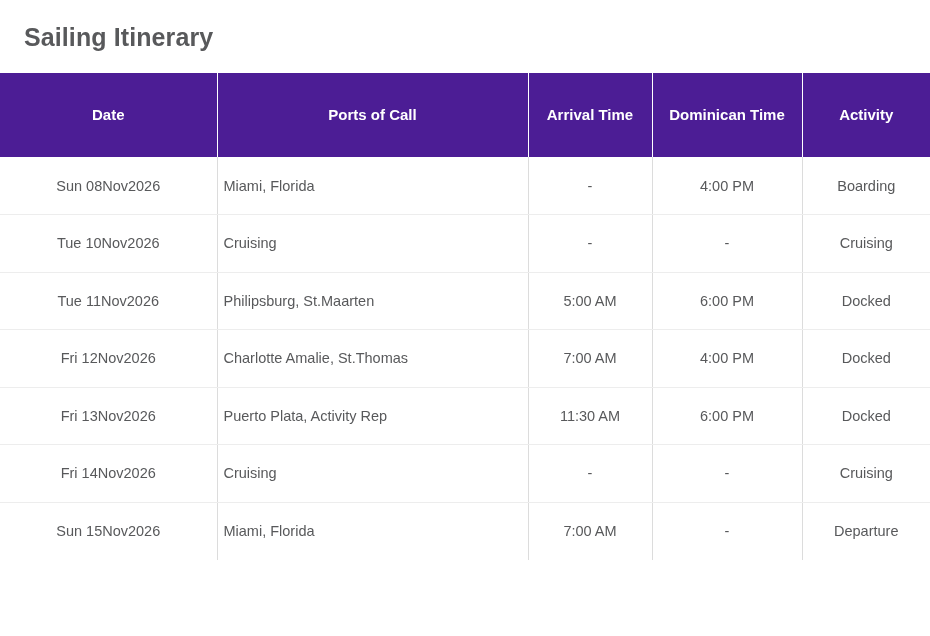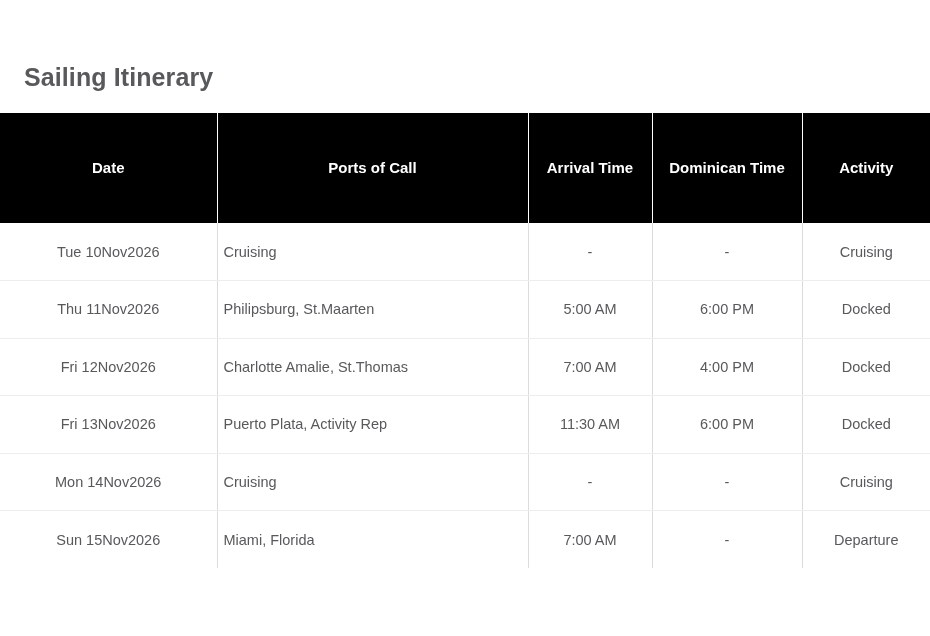--- a/index.html
+++ b/index.html
@@ -18,36 +18,35 @@
     overflow: hidden;
     background: #ffffff;
   }
   .page-title {
     font-size: 25px;
     font-weight: bold;
     color: #58595b;
     padding: 22px 0 0 24px;
     letter-spacing: 0.1px;
     line-height: 1.2;
-    margin-top: 40px;
   }
   table.itinerary {
     width: 930px;
     border-collapse: collapse;
     table-layout: fixed;
     margin-top: 21px;
   }
   table.itinerary thead th {
-    background: #000000;
+    background: #4c1d95;
     color: #ffffff;
     font-size: 15px;
     font-weight: bold;
     text-align: center;
     vertical-align: middle;
-    height: 110px;
+    height: 84px;
     padding: 4px 6px;
     border-right: 1px solid #ffffff;
     line-height: 1.25;
   }
   table.itinerary thead th:last-child { border-right: none; }
   table.itinerary tbody td {
     font-size: 14.5px;
     color: #58595b;
     height: 57.5px;
     padding: 4px 6px;
@@ -86,49 +85,56 @@
       <tr>
         <th>Date</th>
         <th>Ports of Call</th>
         <th>Arrival Time</th>
         <th>Dominican Time</th>
         <th>Activity</th>
       </tr>
     </thead>
     <tbody>
       <tr>
+        <td class="c-center">Sun 08Nov2026</td>
+        <td class="c-left">Miami, Florida</td>
+        <td class="c-center">-</td>
+        <td class="c-center">4:00 PM</td>
+        <td class="c-center">Boarding</td>
+      </tr>
+      <tr>
         <td class="c-center">Tue 10Nov2026</td>
         <td class="c-left">Cruising</td>
         <td class="c-center">-</td>
         <td class="c-center">-</td>
         <td class="c-center">Cruising</td>
       </tr>
       <tr>
-        <td class="c-center">Thu 11Nov2026</td>
+        <td class="c-center">Tue 11Nov2026</td>
         <td class="c-left">Philipsburg, St.Maarten</td>
         <td class="c-center">5:00 AM</td>
         <td class="c-center">6:00 PM</td>
         <td class="c-center">Docked</td>
       </tr>
       <tr>
         <td class="c-center">Fri 12Nov2026</td>
         <td class="c-left">Charlotte Amalie, St.Thomas</td>
         <td class="c-center">7:00 AM</td>
         <td class="c-center">4:00 PM</td>
         <td class="c-center">Docked</td>
       </tr>
       <tr>
         <td class="c-center">Fri 13Nov2026</td>
         <td class="c-left">Puerto Plata, Activity Rep</td>
         <td class="c-center">11:30 AM</td>
         <td class="c-center">6:00 PM</td>
         <td class="c-center">Docked</td>
       </tr>
       <tr>
-        <td class="c-center">Mon 14Nov2026</td>
+        <td class="c-center">Fri 14Nov2026</td>
         <td class="c-left">Cruising</td>
         <td class="c-center">-</td>
         <td class="c-center">-</td>
         <td class="c-center">Cruising</td>
       </tr>
       <tr>
         <td class="c-center">Sun 15Nov2026</td>
         <td class="c-left">Miami, Florida</td>
         <td class="c-center">7:00 AM</td>
         <td class="c-center">-</td>

